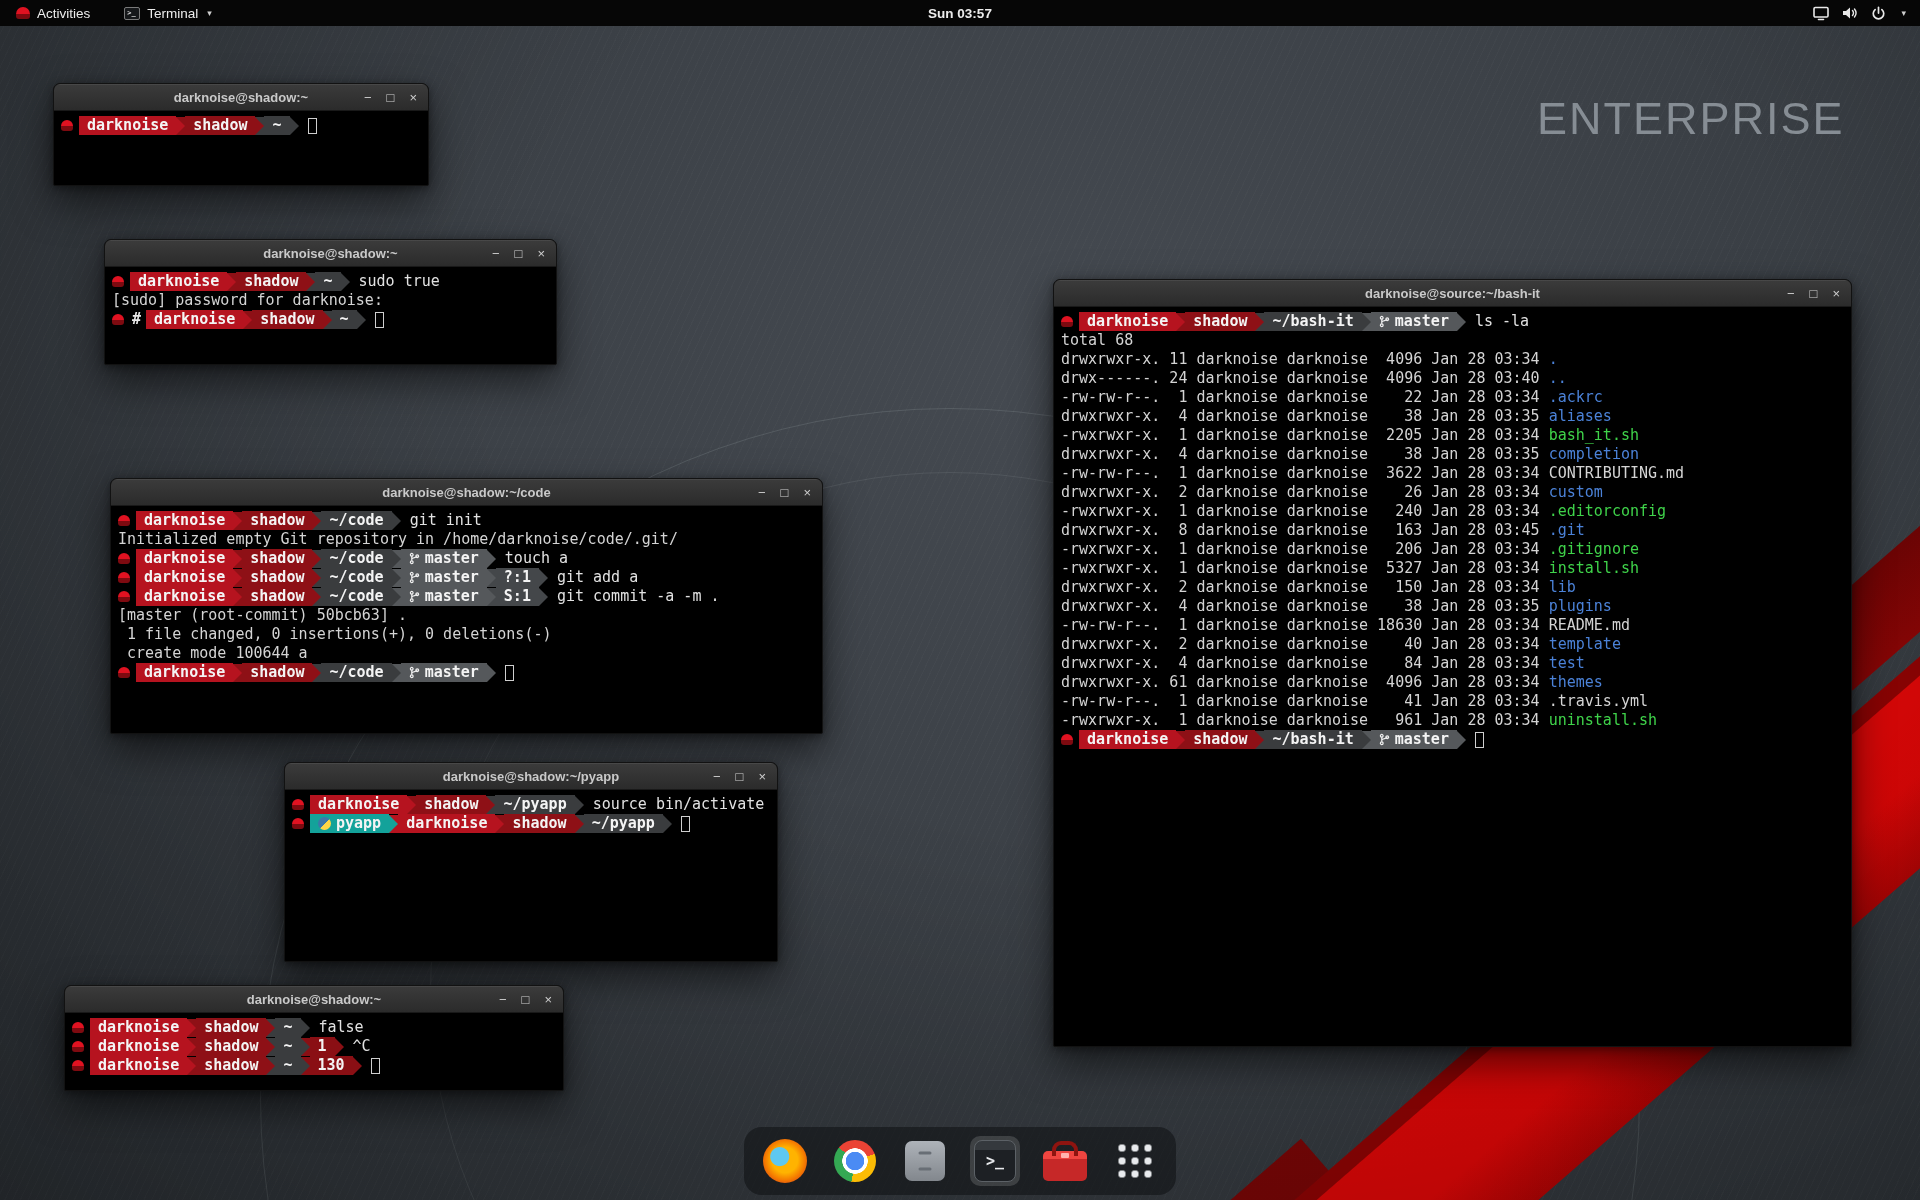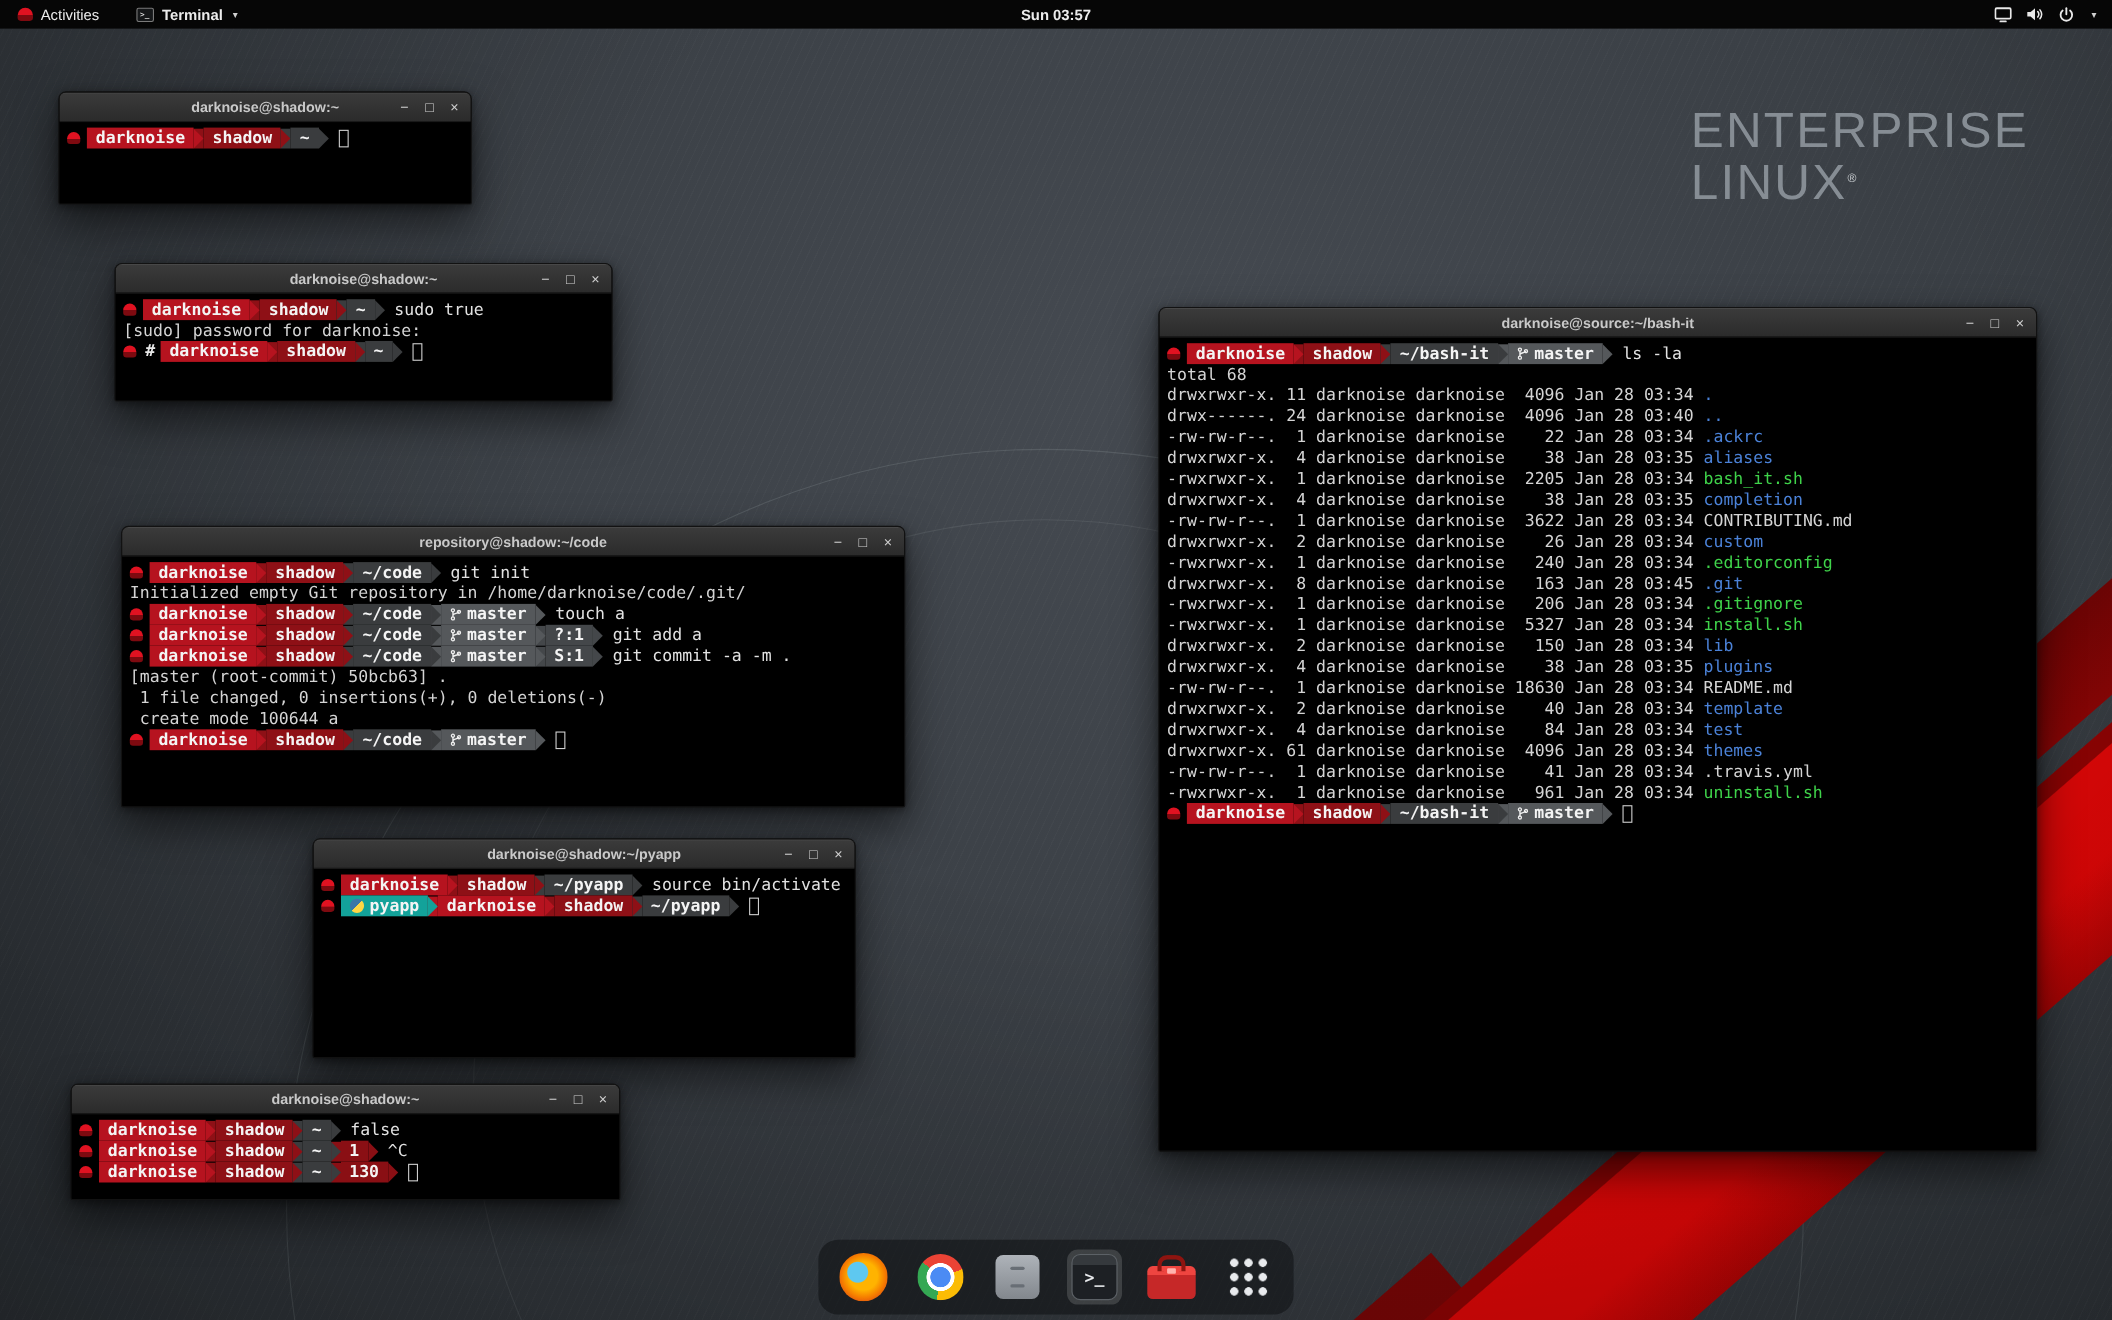--- a/index.html
+++ b/index.html
@@ -117,21 +117,20 @@
 <div id="desktop">
   <div class="arc arc1"></div>
   <div class="arc arc2"></div>
   <div class="stripe stripe-tip"></div>
   <div class="stripe stripe-main"></div>
   <div class="stripe stripe-dark"></div>
 </div>
 
 <div id="brand">
   <div class="brand-l2">ENTERPRISE</div>
-  <div class="brand-l3"><span>LINUX</span><sup>®</sup></div>
 </div>
 
 <div class="window w1">
   <div class="titlebar">
     <span class="title">darknoise@shadow:~</span>
     <span class="controls">
       <span class="ctrl">−</span>
       <span class="ctrl">□</span>
       <span class="ctrl">×</span>
     </span>
@@ -146,21 +145,21 @@
       <span class="ctrl">−</span>
       <span class="ctrl">□</span>
       <span class="ctrl">×</span>
     </span>
   </div>
   <div class="term-body"><div class="t-line"><span class="picon picon-redhat"></span><span class="seg" style="background: rgb(182, 19, 31);"><span>darknoise</span></span><span class="sep" style="border-left-color: rgb(182, 19, 31); background: rgb(142, 16, 22);"></span><span class="seg" style="background: rgb(142, 16, 22);"><span>shadow</span></span><span class="sep" style="border-left-color: rgb(142, 16, 22); background: rgb(58, 60, 62);"></span><span class="seg" style="background: rgb(58, 60, 62);"><span>~</span></span><span class="sep" style="border-left-color: rgb(58, 60, 62); background: transparent;"></span><span class="t-cmd" style="color: rgb(226, 226, 226);">sudo true</span></div><div class="t-line"><span style="color: rgb(212, 212, 212);">[sudo] password for darknoise:</span></div><div class="t-line"><span class="picon picon-redhat"></span><span class="t-pre">#</span><span class="seg" style="background: rgb(182, 19, 31);"><span>darknoise</span></span><span class="sep" style="border-left-color: rgb(182, 19, 31); background: rgb(142, 16, 22);"></span><span class="seg" style="background: rgb(142, 16, 22);"><span>shadow</span></span><span class="sep" style="border-left-color: rgb(142, 16, 22); background: rgb(58, 60, 62);"></span><span class="seg" style="background: rgb(58, 60, 62);"><span>~</span></span><span class="sep" style="border-left-color: rgb(58, 60, 62); background: transparent;"></span><span class="t-cursor"></span></div></div>
 </div>
 
 <div class="window w3">
   <div class="titlebar">
-    <span class="title">repository@shadow:~/code</span>
+    <span class="title">darknoise@shadow:~/code</span>
     <span class="controls">
       <span class="ctrl">−</span>
       <span class="ctrl">□</span>
       <span class="ctrl">×</span>
     </span>
   </div>
   <div class="term-body"><div class="t-line"><span class="picon picon-redhat"></span><span class="seg" style="background: rgb(182, 19, 31);"><span>darknoise</span></span><span class="sep" style="border-left-color: rgb(182, 19, 31); background: rgb(142, 16, 22);"></span><span class="seg" style="background: rgb(142, 16, 22);"><span>shadow</span></span><span class="sep" style="border-left-color: rgb(142, 16, 22); background: rgb(58, 60, 62);"></span><span class="seg" style="background: rgb(58, 60, 62);"><span>~/code</span></span><span class="sep" style="border-left-color: rgb(58, 60, 62); background: transparent;"></span><span class="t-cmd" style="color: rgb(226, 226, 226);">git init</span></div><div class="t-line"><span style="color: rgb(212, 212, 212);">Initialized empty Git repository in /home/darknoise/code/.git/</span></div><div class="t-line"><span class="picon picon-redhat"></span><span class="seg" style="background: rgb(182, 19, 31);"><span>darknoise</span></span><span class="sep" style="border-left-color: rgb(182, 19, 31); background: rgb(142, 16, 22);"></span><span class="seg" style="background: rgb(142, 16, 22);"><span>shadow</span></span><span class="sep" style="border-left-color: rgb(142, 16, 22); background: rgb(58, 60, 62);"></span><span class="seg" style="background: rgb(58, 60, 62);"><span>~/code</span></span><span class="sep" style="border-left-color: rgb(58, 60, 62); background: rgb(85, 88, 91);"></span><span class="seg" style="background: rgb(85, 88, 91);"><span class="picon picon-branch"><svg width="11" height="13" viewBox="0 0 12 14">
               <g fill="none" stroke="#f0f0f0" stroke-width="1.3">
                 <circle cx="3" cy="3" r="1.5"></circle>
                 <circle cx="3" cy="11" r="1.5"></circle>
@@ -266,21 +265,21 @@
   </div>
 
 <div id="topbar">
   <div class="tb-left">
     <div class="tb-activities">
       <span class="hat-icon"></span>
       <span>Activities</span>
     </div>
     <div class="tb-appmenu">
       <span class="mini-term"></span>
-      <span style="font-weight:bold;">Terminal</span>
+      <span style="font-weight:normal;">Terminal</span>
       <span class="tb-caret">▾</span>
     </div>
   </div>
   <div class="tb-clock">Sun 03:57</div>
   <div class="tb-right">
     <span class="tb-ic">
       <svg width="16" height="15" viewBox="0 0 16 15">
           <rect x="1" y="1.5" width="14" height="9.5" rx="1.3" fill="none" stroke="#e8e8e8" stroke-width="1.6"></rect>
           <path d="M5.5 13.5h5" stroke="#e8e8e8" stroke-width="1.6" stroke-linecap="round"></path>
         </svg>

